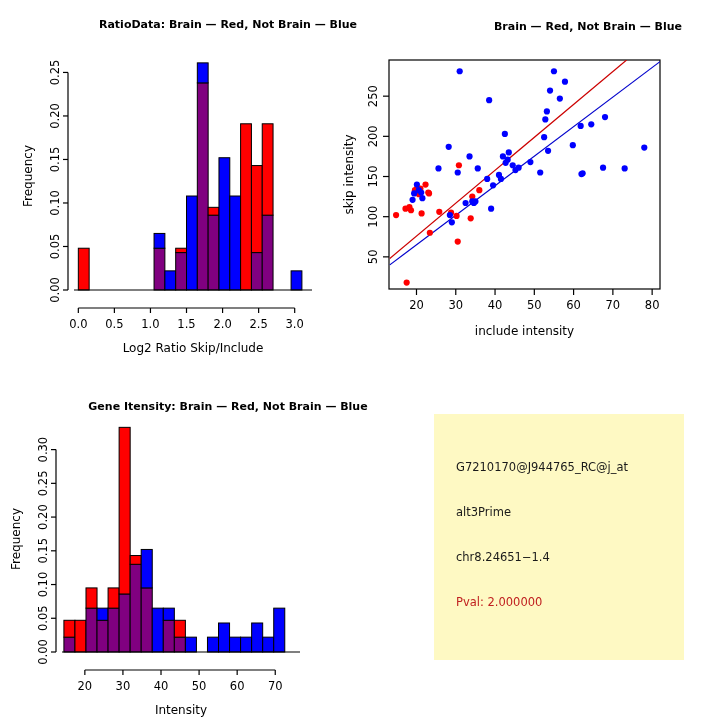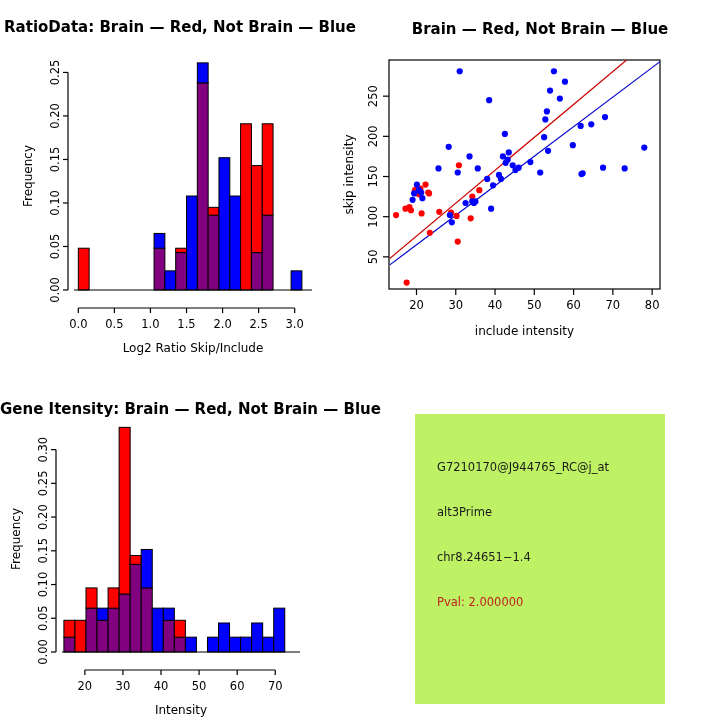--- a/index.html
+++ b/index.html
@@ -1,32 +1,32 @@
 <!DOCTYPE html>
 <html><head>
 <meta charset="utf-8">
 <style>
   html,body{margin:0;padding:0;background:#ffffff;}
   body{width:720px;height:720px;overflow:hidden;
        font-family:"DejaVu Sans","Liberation Sans",sans-serif;color:#000;}
   #page{position:relative;width:720px;height:720px;background:#fff;}
   .panel{position:absolute;}
-  .ptitle{position:absolute;text-align:center;font-weight:bold;font-size:15px;
-          letter-spacing:0px;white-space:nowrap;}
+  .ptitle{position:absolute;text-align:center;font-weight:bold;font-size:11px;
+          letter-spacing:0px;white-space:nowrap;padding-left:48px;}
   svg{display:block;overflow:visible;}
   .axline{stroke:#000;stroke-width:1.2;fill:none;}
   .tick{stroke:#000;stroke-width:1.2;}
   .tlab{font-size:11.5px;fill:#000;font-family:"DejaVu Sans","Liberation Sans",sans-serif;}
   .axlab{font-size:12px;fill:#000;font-family:"DejaVu Sans","Liberation Sans",sans-serif;}
   .bar{stroke:#000;stroke-width:1;}
   .pt{stroke:none;}
   .fitline{fill:none;stroke-width:1.2;}
   .boxframe{fill:none;stroke:#000;stroke-width:1.2;}
-  #infobox{position:absolute;left:415px;top:414px;width:250px;height:290px;
-           background:#bef264;}
+  #infobox{position:absolute;left:434px;top:414px;width:250px;height:246px;
+           background:#fef9c3;}
   #infobox .lines{position:absolute;left:22px;top:46px;}
   .iline{font-size:11.5px;color:#1a1a1a;margin-bottom:31px;white-space:nowrap;
          font-family:"DejaVu Sans","Liberation Sans",sans-serif;}
   .iline.pval{color:#c02020;margin-bottom:6px;}
 </style>
 </head>
 <body>
 
 <div id="page">
 

